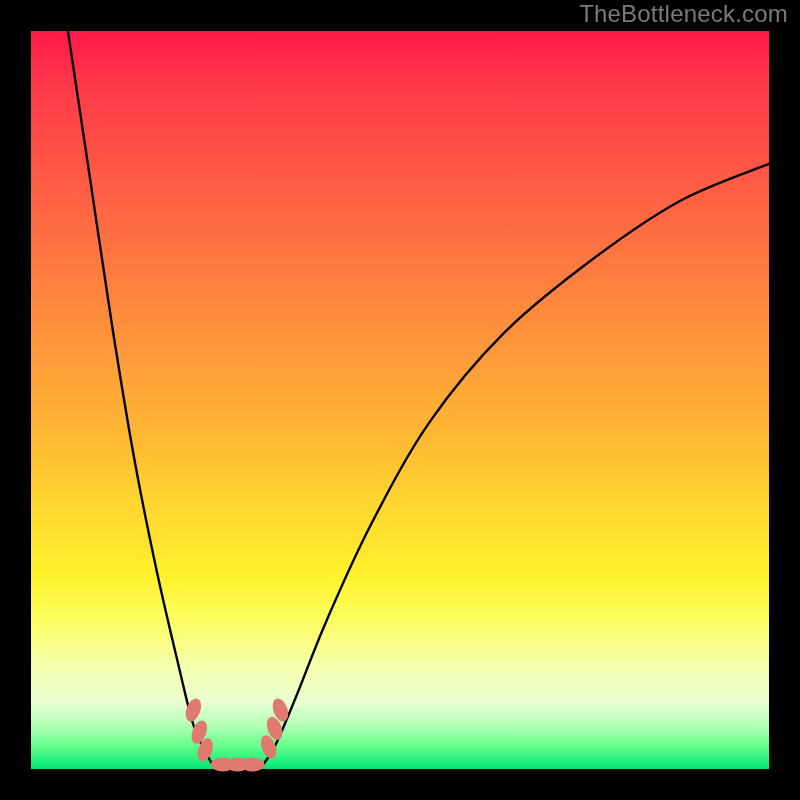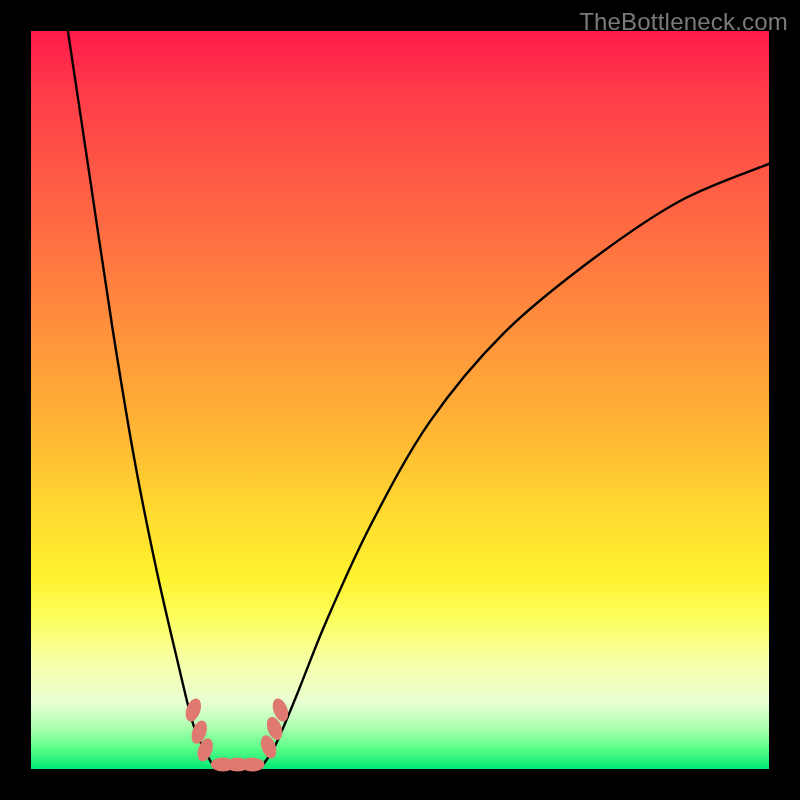--- a/index.html
+++ b/index.html
@@ -38,21 +38,21 @@
       #fcff63 80%,
       #f6ffad 86%,
       #e8ffd2 91%,
       #b5ffb5 94%,
       #62ff8a 97%,
       #00e873 100%
     );
   }
   .watermark {
     position: absolute;
-    top: 8px;
+    top: 0;
     right: 12px;
     color: #7a7a7a;
     font-size: 24px;
     font-weight: 500;
     letter-spacing: 0.2px;
     user-select: none;
   }
   svg.curves {
     position: absolute;
     left: 31px;

